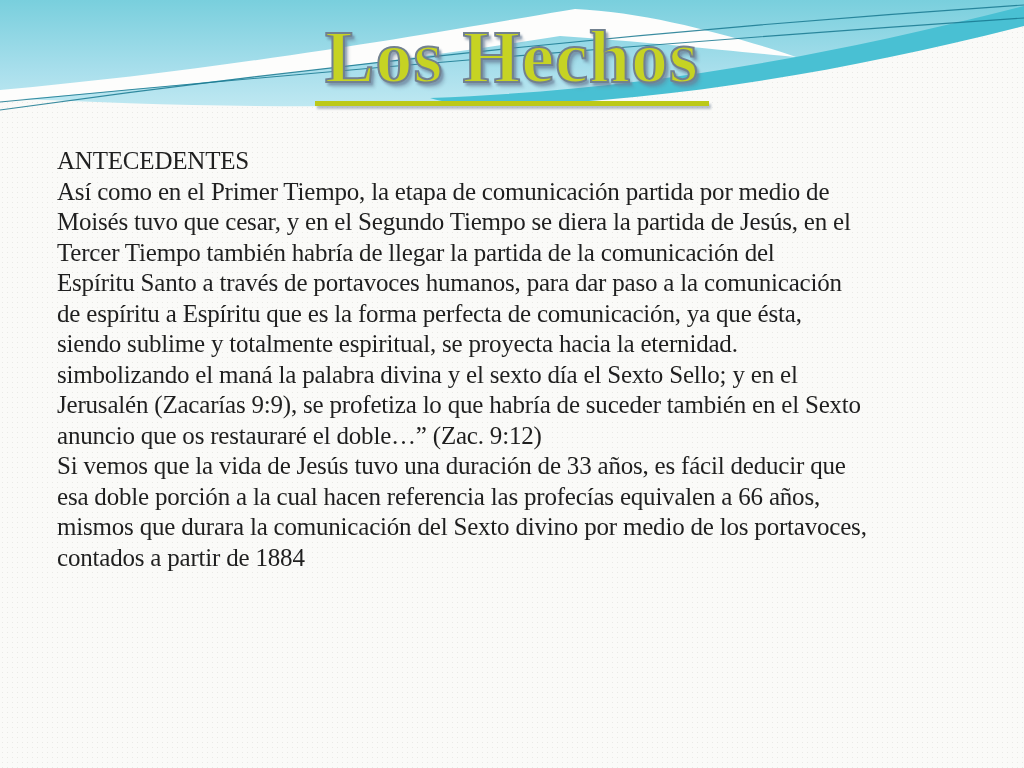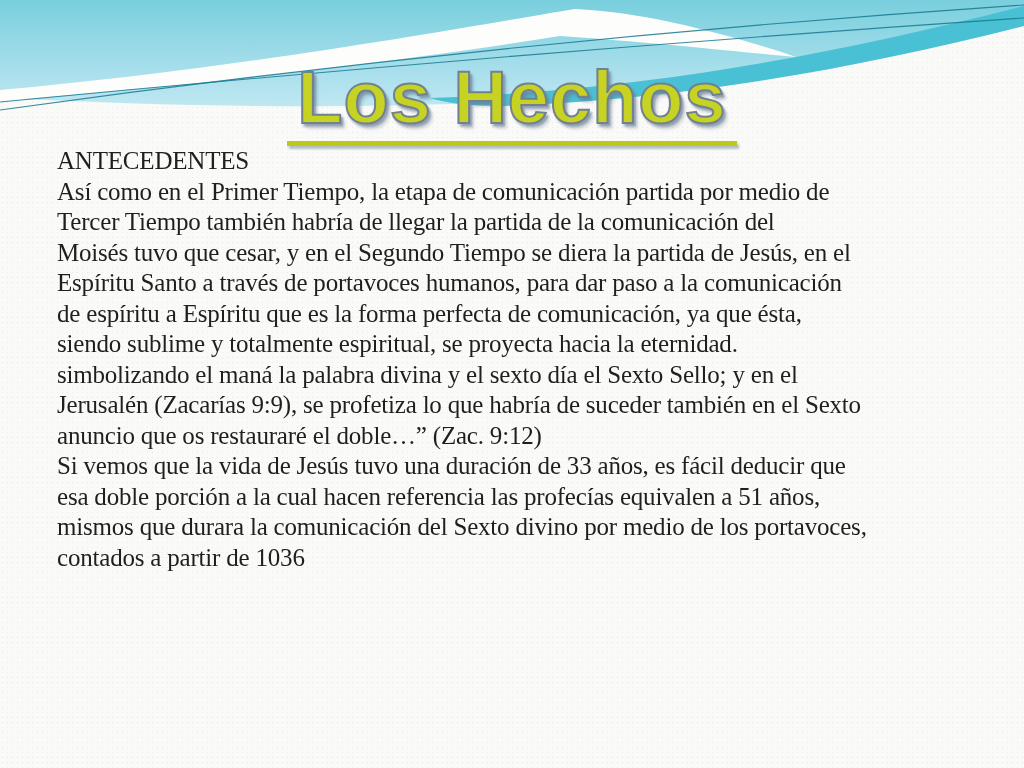--- a/index.html
+++ b/index.html
@@ -22,30 +22,29 @@
   .band{fill:var(--wave-accent,#49c0d3);}
   .crescent{fill:#fdfdfc;}
   .hairline{fill:none;stroke:var(--wave-hairline,#17788f);stroke-width:1.1;opacity:.85;}
   .slide-title{
     position:absolute;top:20px;left:0;width:100%;
     margin:0;text-align:center;
     filter:drop-shadow(2px 3px 1px rgba(100,120,145,0.45));
   }
   .title-text{
     display:inline-block;
-    font-family:Liberation Sans, sans-serif;
+    font-family:Liberation Serif, serif;
     font-weight:700;
     font-size:74px;line-height:1.02;
     letter-spacing:1px;
     color:var(--title-fill,#c6d323);
     -webkit-text-stroke:2px var(--title-outline,#72818f);
     text-shadow:3px 3px 2px rgba(110,130,155,0.5);
     padding:0 10px 6px 10px;
     border-bottom:5px solid var(--title-underline,#bcc918);
-    margin-top:40px;
   }
   .slide-body{
     position:absolute;top:146px;left:57px;right:14px;
     font-size:25px;line-height:30.5px;letter-spacing:-0.2px;
     color:var(--body-text,#1f1f1f);
   }
   .body-heading{font-weight:400;white-space:nowrap;}
   .body-line{white-space:nowrap;}
 </style>
 </head>
@@ -86,28 +85,28 @@
 
     <h1 class="slide-title">
       <span class="title-text">Los Hechos</span>
     </h1>
   </div>
 
   <div class="slide-body">
     <div class="body-heading">ANTECEDENTES</div>
     <div class="body-lines">
         <div class="body-line">Así como en el Primer Tiempo, la etapa de comunicación partida por medio de</div>
+        <div class="body-line">Moisés tuvo que cesar, y en el Segundo Tiempo se diera la partida de Jesús, en el</div>
         <div class="body-line">Tercer Tiempo también habría de llegar la partida de la comunicación del</div>
-        <div class="body-line">Moisés tuvo que cesar, y en el Segundo Tiempo se diera la partida de Jesús, en el</div>
         <div class="body-line">Espíritu Santo a través de portavoces humanos, para dar paso a la comunicación</div>
         <div class="body-line">de espíritu a Espíritu que es la forma perfecta de comunicación, ya que ésta,</div>
         <div class="body-line">siendo sublime y totalmente espiritual, se proyecta hacia la eternidad.</div>
         <div class="body-line">simbolizando el maná la palabra divina y el sexto día el Sexto Sello; y en el</div>
         <div class="body-line">Jerusalén (Zacarías 9:9), se profetiza lo que habría de suceder también en el Sexto</div>
         <div class="body-line">anuncio que os restauraré el doble…” (Zac. 9:12)</div>
         <div class="body-line">Si vemos que la vida de Jesús tuvo una duración de 33 años, es fácil deducir que</div>
-        <div class="body-line">esa doble porción a la cual hacen referencia las profecías equivalen a 51 años,</div>
+        <div class="body-line">esa doble porción a la cual hacen referencia las profecías equivalen a 66 años,</div>
         <div class="body-line">mismos que durara la comunicación del Sexto divino por medio de los portavoces,</div>
-        <div class="body-line">contados a partir de 1036</div>
+        <div class="body-line">contados a partir de 1884</div>
       </div>
   </div>
 
 </div>
 
 </body></html>

